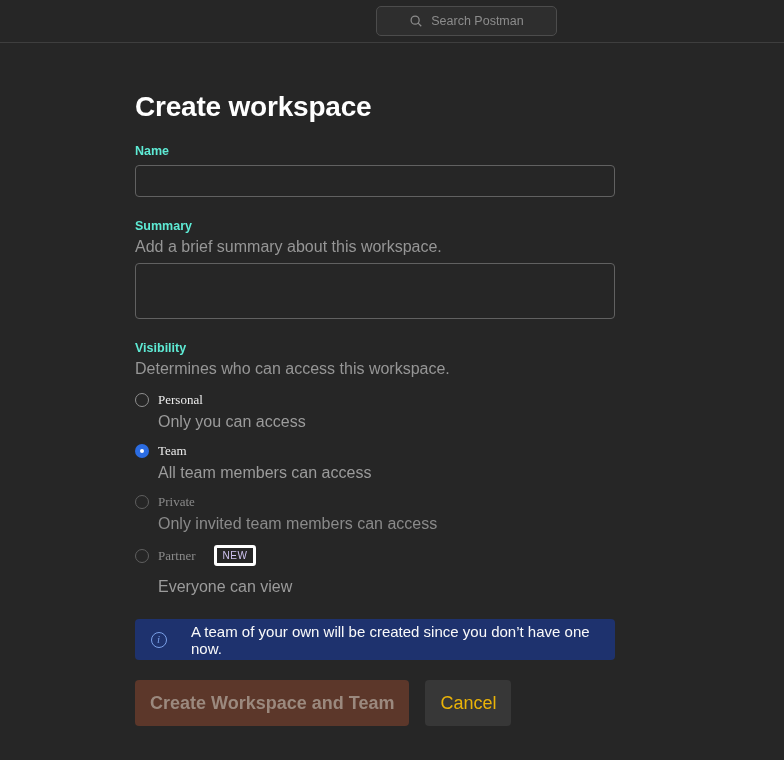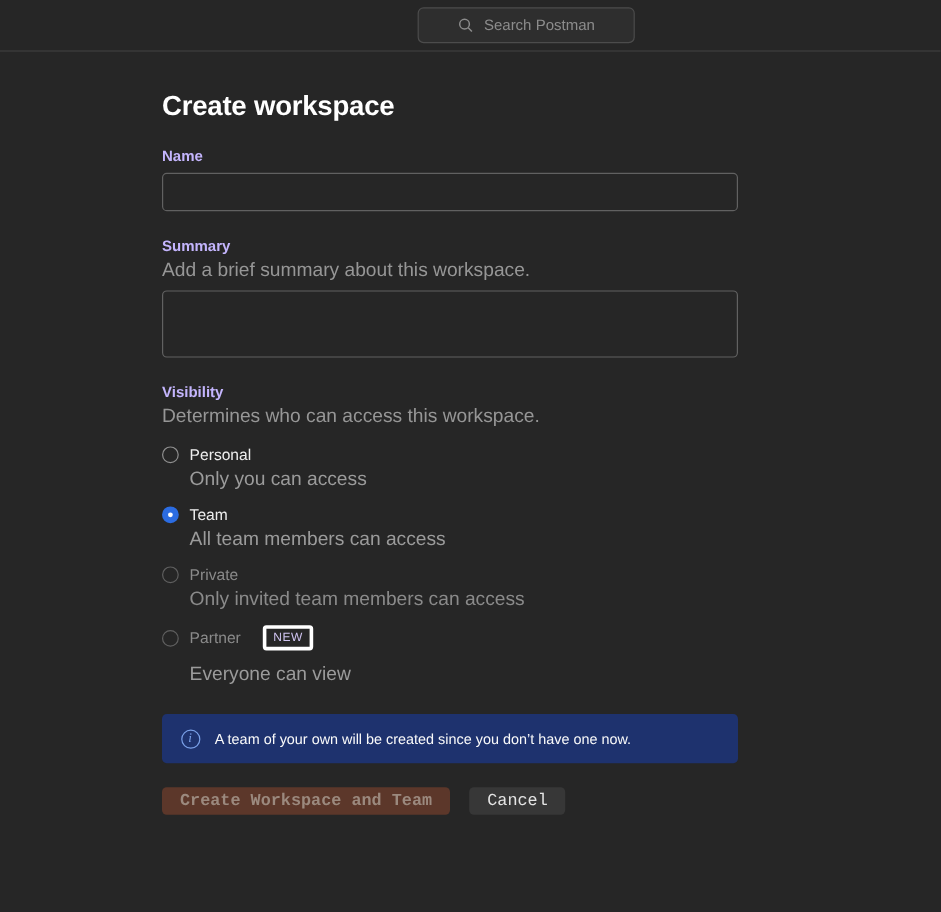--- a/index.html
+++ b/index.html
@@ -13,51 +13,51 @@
 
   
   .topbar {
     position: relative;
     height: 43px;
     border-bottom: 1px solid #3e3e3e;
     background: #262626;
   }
   .searchbox {
     position: absolute;
-    left: 348px; top: 6px;
+    left: 376px; top: 6px;
     width: 181px; height: 30px;
     background: #2e2e2e;
     border: 1px solid #4c4c4c;
     border-radius: 5px;
     display: flex; align-items: center; justify-content: center;
     gap: 8px;
     color: #8c8c8c;
     font-size: 12.5px;
     cursor: pointer;
   }
   .searchbox svg { display: block; }
 
   
   .content { padding-left: 135px; width: 615px; }
   .page-title {
-    margin-top: 32px;
-    font-size: 23px;
+    margin-top: 48px;
+    font-size: 28px;
     font-weight: 700;
     letter-spacing: -0.2px;
     color: #ffffff;
   }
 
   .field-group { width: 480px; }
   .mt-name { margin-top: 21px; }
   .mt-section { margin-top: 22px; }
 
   .field-label {
     font-size: 12.5px;
     font-weight: 700;
-    color: #c4b5fd;
+    color: #5eead4;
   }
   .field-desc {
     margin-top: 5px;
     font-size: 16px;
     color: #969696;
   }
 
   .text-input {
     display: block;
     width: 480px; height: 32px;
@@ -105,21 +105,21 @@
     background: #2b6ce2;
   }
   .radio.checked::after {
     content: "";
     position: absolute;
     left: 5px; top: 5px;
     width: 4px; height: 4px;
     border-radius: 50%;
     background: #ffffff;
   }
-  .option-label { font-size: 13px; color: #ededed; }
+  .option-label { font-size: 13px; color: #ededed; font-family: Liberation Serif, serif; }
   .option.disabled .option-label { color: #8a8a8a; }
   .option-desc {
     margin: 5px 0 0 23px;
     font-size: 16px;
     color: #9b9b9b;
   }
   .option.disabled .option-desc { color: #8a8a8a; }
   .badge-new {
     margin-left: 9px;
     font-size: 10px;
@@ -147,42 +147,42 @@
     border-radius: 50%;
     color: #7aa0e8;
     display: flex; align-items: center; justify-content: center;
     font-family: "Liberation Serif", serif;
     font-style: italic;
     font-size: 11px;
     line-height: 1;
     flex-shrink: 0;
     padding-right: 1px;
   }
-  .banner-text { font-size: 12px; color: #fafafa; }
+  .banner-text { font-size: 15px; color: #fafafa; margin-left: 12px; }
 
   
   .actions { margin-top: 20px; display: flex; gap: 16px; align-items: center; }
   .btn {
-    height: 23px;
+    height: 46px;
     border: none;
     border-radius: 4px;
-    font-family: Liberation Mono, monospace;
-    font-size: 14px;
+    font-family: Liberation Sans, sans-serif;
+    font-size: 18px;
     display: inline-flex; align-items: center;
     padding: 0 15px;
   }
   .btn-submit {
     background: #5c372a;
     color: #9b897e;
     font-weight: 700;
     cursor: default;
   }
   .btn-cancel {
     background: #373737;
-    color: #e5e5e5;
+    color: #eab308;
     cursor: pointer;
   }
 </style>
 </head>
 <body>
 
 <header class="topbar">
   <div class="searchbox">
     <span style="display:flex;">
       <svg width="14" height="14" viewBox="0 0 16 16" fill="none" stroke="#8c8c8c" stroke-width="1.4">

